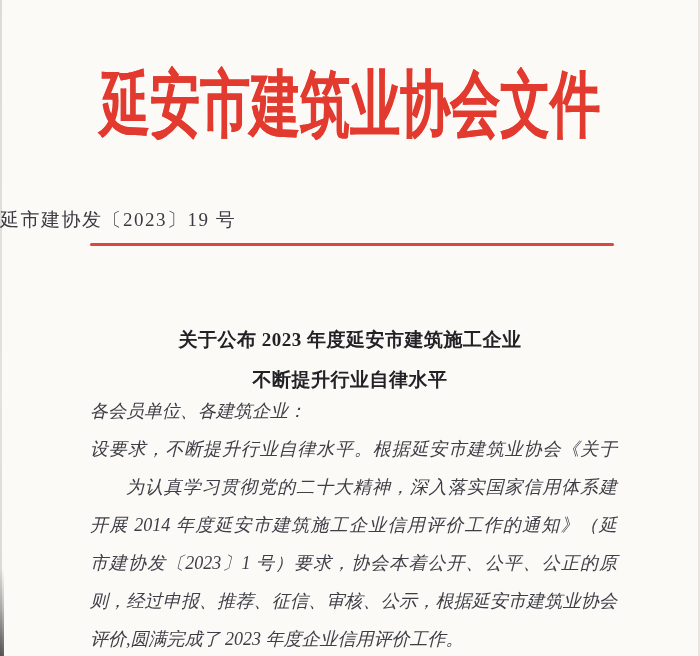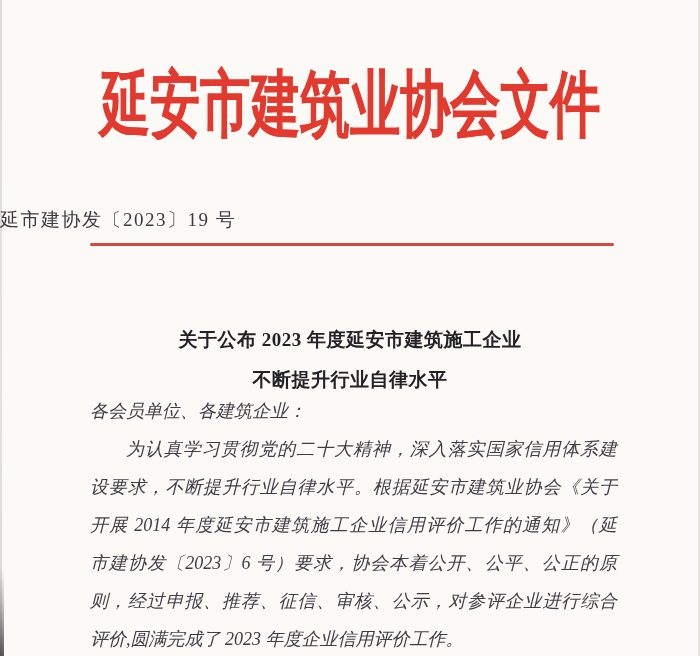--- a/index.html
+++ b/index.html
@@ -98,21 +98,21 @@
 
   <div class="divider"></div>
 
   <div class="notice-title">
     <div>关于公布 2023 年度延安市建筑施工企业</div>
     <div>不断提升行业自律水平</div>
   </div>
 
   <div class="body-block">
     <div class="body-line">各会员单位、各建筑企业：</div>
+    <div class="body-line jline">设要求，不断提升行业自律水平。根据延安市建筑业协会《关于</div>
     <div class="body-line jline indent2">为认真学习贯彻党的二十大精神，深入落实国家信用体系建</div>
-    <div class="body-line jline">设要求，不断提升行业自律水平。根据延安市建筑业协会《关于</div>
     <div class="body-line jline">开展 2014 年度延安市建筑施工企业信用评价工作的通知》（延</div>
-    <div class="body-line jline">市建协发〔2023〕6 号）要求，协会本着公开、公平、公正的原</div>
-    <div class="body-line jline">则，经过申报、推荐、征信、审核、公示，对参评企业进行综合</div>
+    <div class="body-line jline">市建协发〔2023〕1 号）要求，协会本着公开、公平、公正的原</div>
+    <div class="body-line jline">则，经过申报、推荐、征信、审核、公示，根据延安市建筑业协会</div>
     <div class="body-line lastline">评价,圆满完成了 2023 年度企业信用评价工作。</div>
   </div>
 
 </div>
 
 </body></html>

